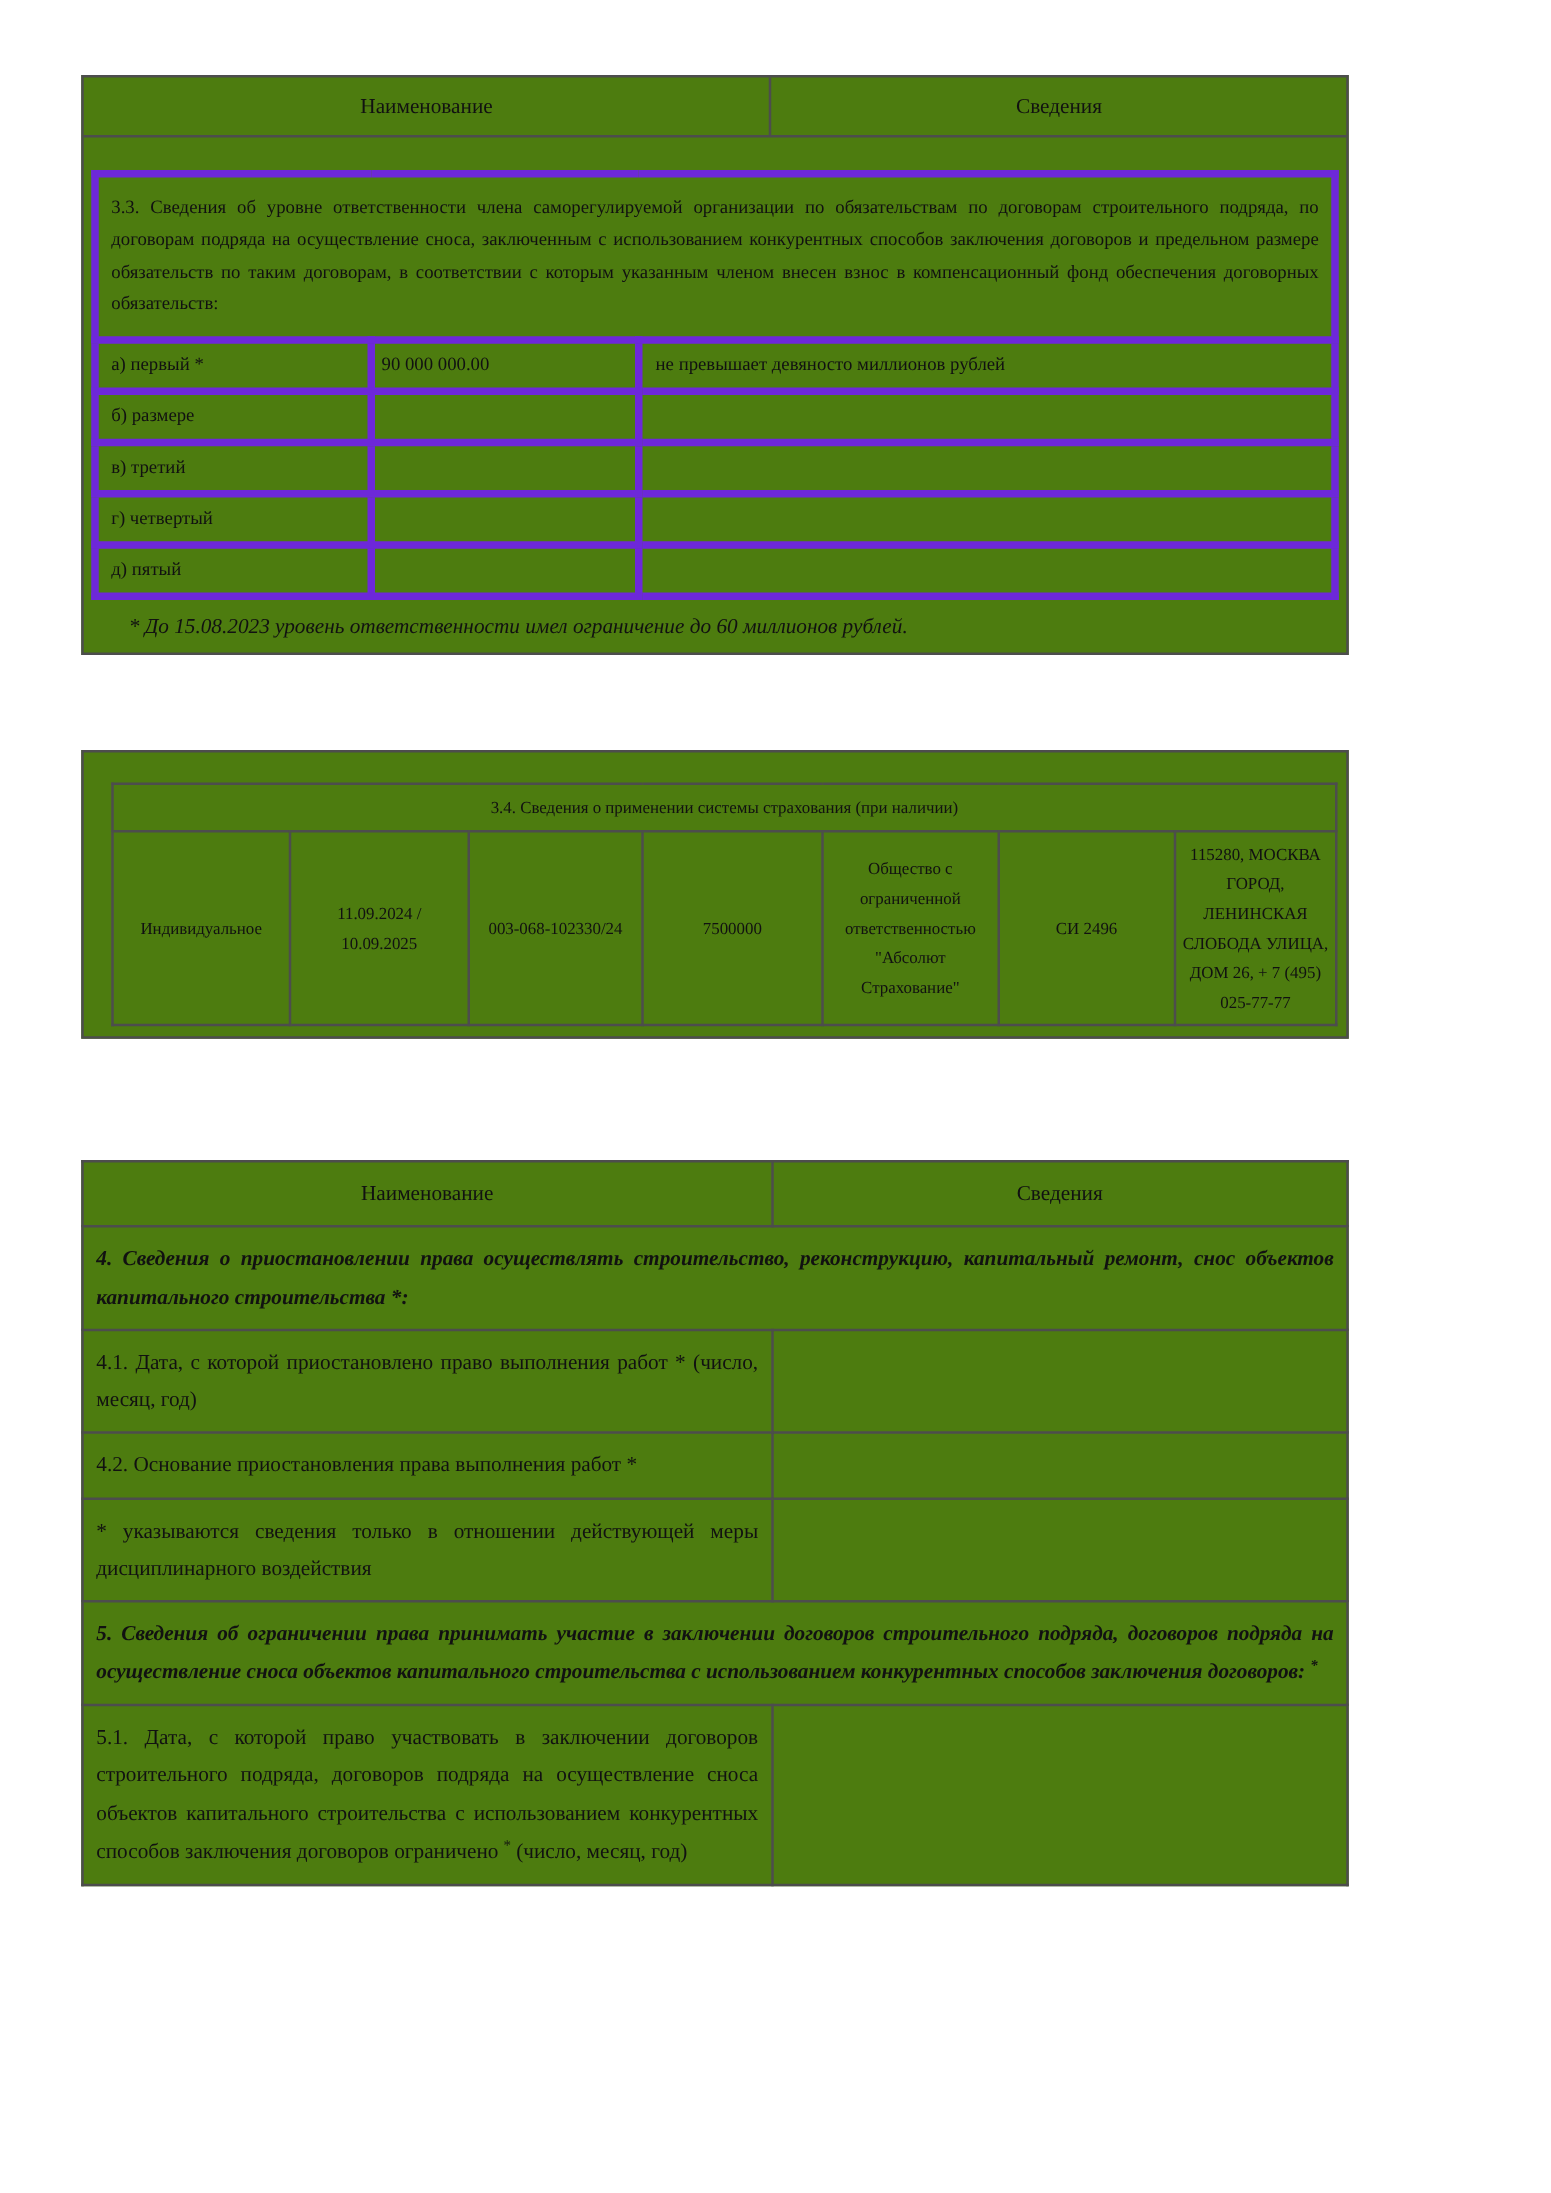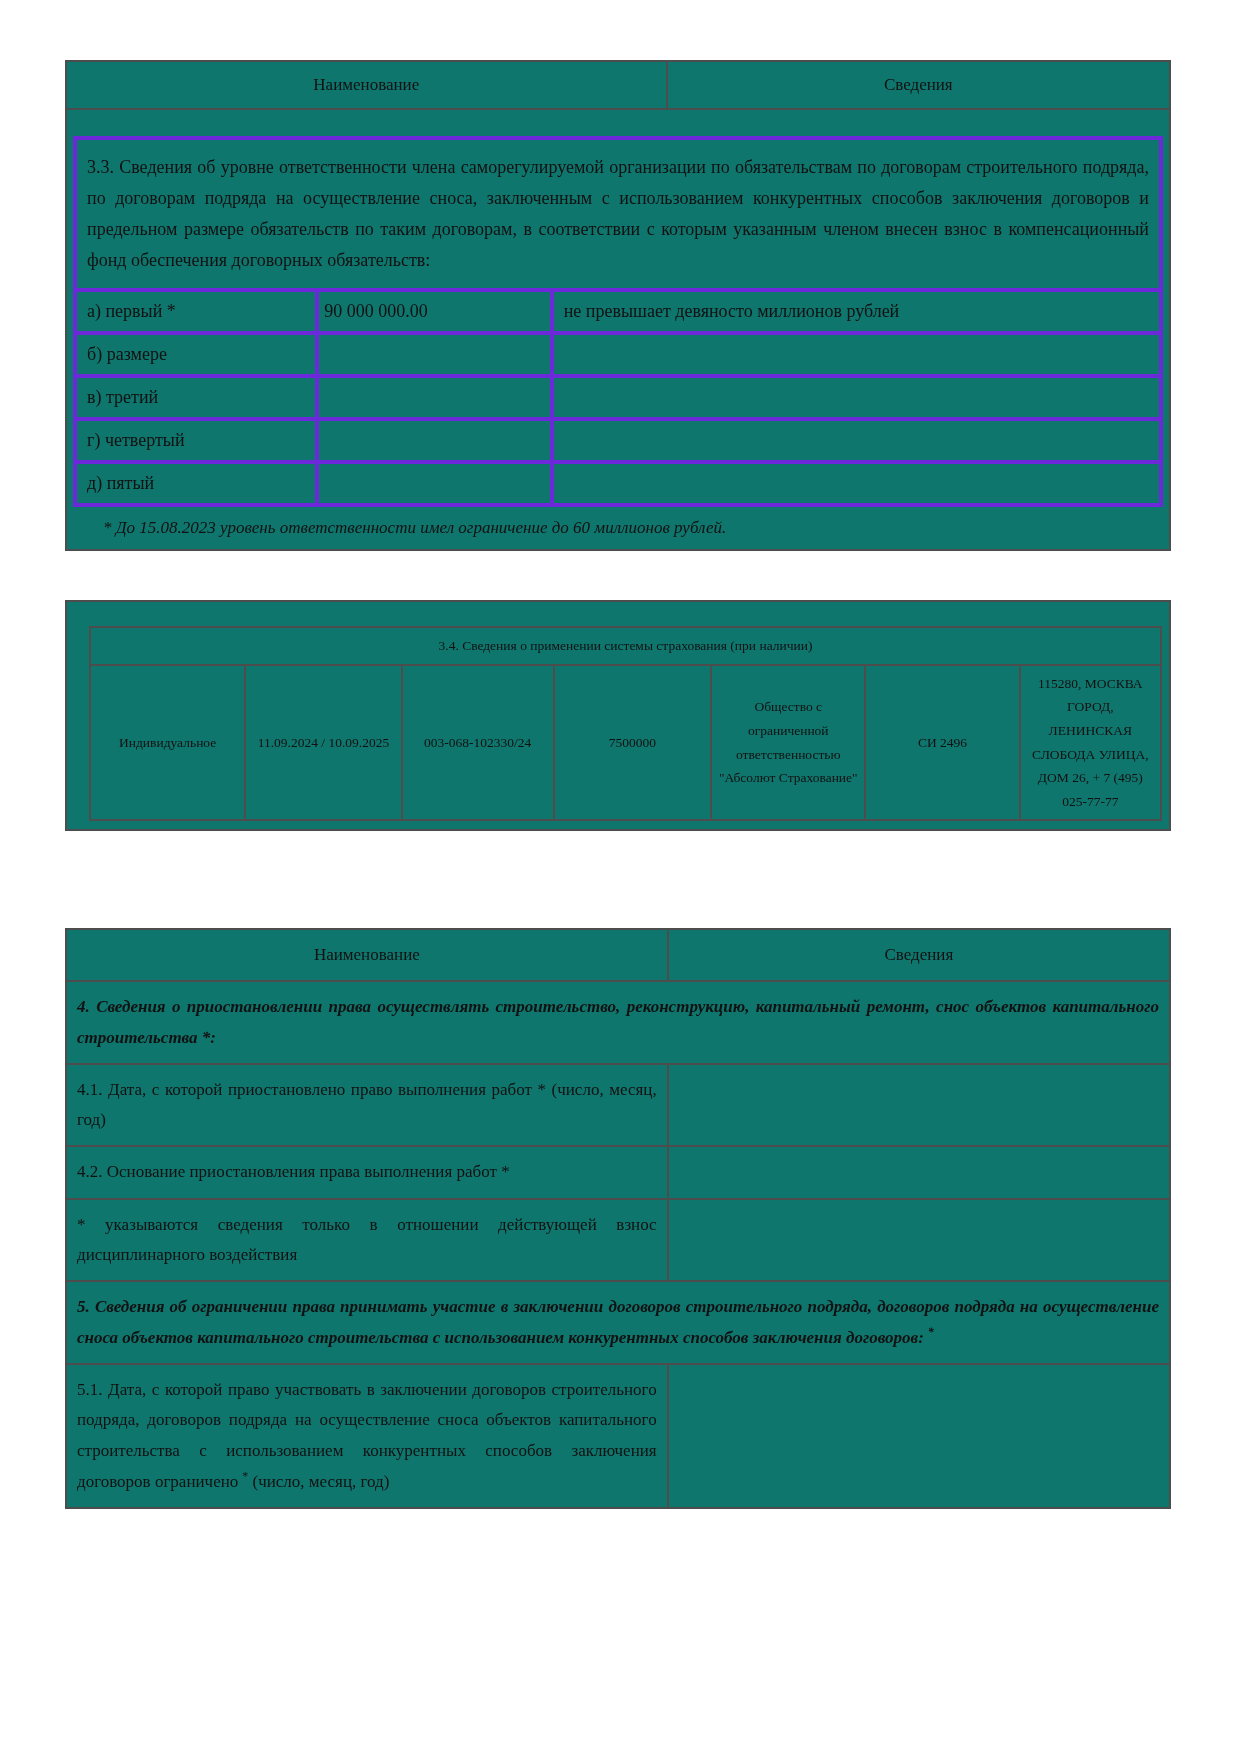--- a/index.html
+++ b/index.html
@@ -8,40 +8,40 @@
     width:1241px;
     height:1754px;
     background:#ffffff;
     font-family:"Liberation Serif", serif;
     color:#111111;
     overflow:hidden;
   }
   .tbl-wrap{
     position:absolute;
     left:65px;
-    width:1106px;
+    width:1014px;
     border:2px solid #4d4d4d;
-    background:#0f766e;
+    background:#4d7c0f;
     box-sizing:border-box;
   }
   .t1{top:60px;}
   .t2{top:600px;}
   .t3{top:928px;}
 
   
   .hdr{display:flex;border-bottom:2px solid #4d4d4d;}
   .hdr-cell{padding:13px 0;text-align:center;font-size:17px;box-sizing:border-box;}
   .hdr-left{width:54.5%;border-right:2px solid #4d4d4d;}
   .hdr-right{flex:1;}
 
   .t1-body{padding:26px 6px 0 6px;}
   .t2-body{padding:24px 7px 8px 22px;}
 
   table.inner{width:100%;border-collapse:collapse;}
-  table.inner td{border:4px solid #6d28d9;font-size:18px;vertical-align:middle;box-sizing:border-box;}
+  table.inner td{border:6px solid #6d28d9;font-size:15px;vertical-align:middle;box-sizing:border-box;}
   .para-cell{padding:12px 10px;text-align:justify;line-height:1.72;}
   .lvl-label{width:22.3%;padding:9px 10px;}
   .lvl-amount{width:21.6%;padding:9px 5px;border-radius:18px;}
   .lvl-limit{padding:9px 10px;}
   .footnote{font-style:italic;font-size:17px;padding:11px 10px 11px 30px;}
 
   
   table.ins{width:100%;border-collapse:collapse;table-layout:fixed;}
   table.ins td{border:2px solid #4d4d4d;font-size:13.5px;text-align:center;vertical-align:middle;box-sizing:border-box;padding:6px 5px;line-height:1.75;}
   td.ins-caption{text-align:left;font-size:18px;padding:9px 10px;line-height:1.4;}
@@ -158,21 +158,21 @@
         </tr>
         <tr>
           <td class="bt-label">4.1. Дата, с которой приостановлено право выполнения работ * (число, месяц, год)</td>
           <td></td>
         </tr>
         <tr>
           <td class="bt-label">4.2. Основание приостановления права выполнения работ *</td>
           <td></td>
         </tr>
         <tr>
-          <td class="bt-label">* указываются сведения только в отношении действующей взнос дисциплинарного воздействия</td>
+          <td class="bt-label">* указываются сведения только в отношении действующей меры дисциплинарного воздействия</td>
           <td></td>
         </tr>
         <tr>
           <td class="bt-section" colspan="2"><span>5. Сведения об ограничении права принимать участие в заключении договоров строительного подряда, договоров подряда на осуществление сноса объектов капитального строительства с использованием конкурентных способов заключения договоров:</span><sup class="mark">*</sup></td>
         </tr>
         <tr>
           <td class="bt-label"><span>5.1. Дата, с которой право участвовать в заключении договоров строительного подряда, договоров подряда на осуществление сноса объектов капитального строительства с использованием конкурентных способов заключения договоров ограничено</span><sup class="mark">*</sup><span> (число, месяц, год)</span></td>
           <td></td>
         </tr>
       </tbody>

